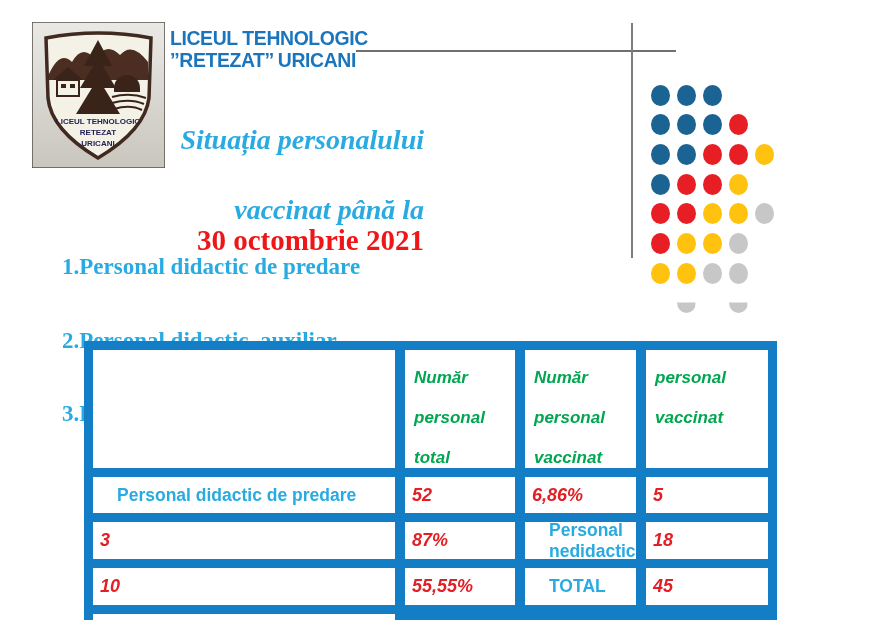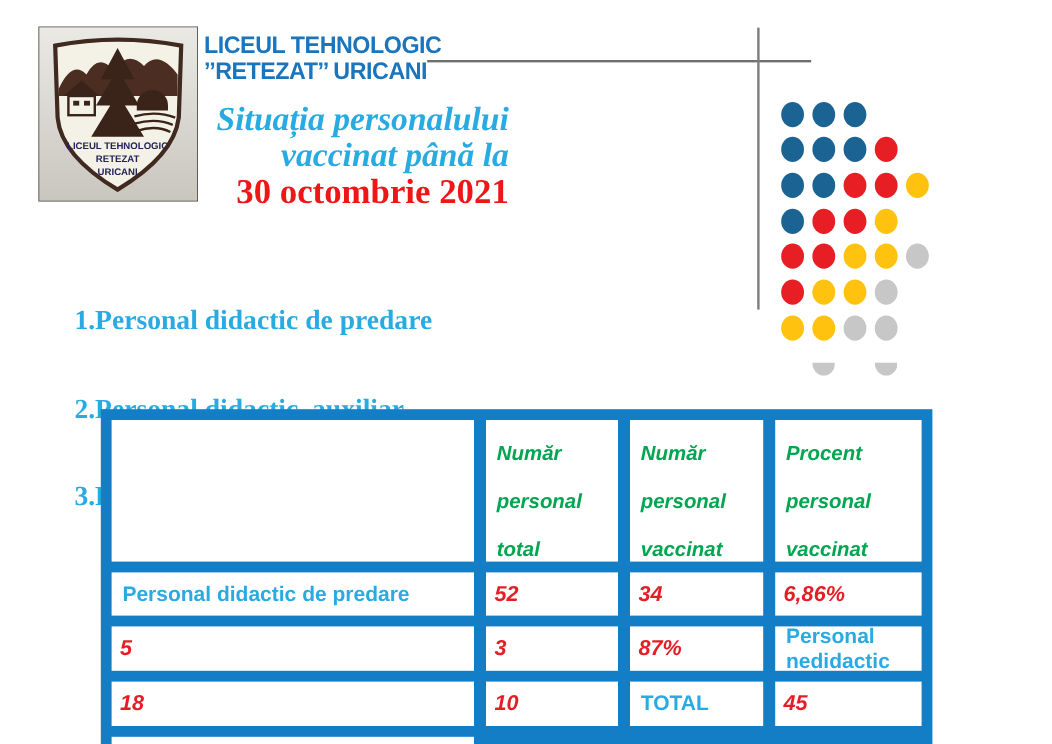--- a/index.html
+++ b/index.html
@@ -18,21 +18,21 @@
   }
   
   .hline{position:absolute;left:356px;top:50px;width:320px;height:2px;background:#6f6f6f;}
   .vline{position:absolute;left:631px;top:23px;width:2px;height:235px;background:#7d7d7d;}
   
   .title{
     position:absolute;left:168px;top:85px;width:256px;text-align:right;
     font-family:"Liberation Serif",serif;font-weight:bold;
     font-size:28px;line-height:30px;white-space:nowrap;
   }
-  .title .blue-line{color:#29abe2;font-style:italic;}
+  .title .blue-line{color:#29abe2;font-style:italic;margin-top:40px;}
   .title .red-line{color:#ee1616;font-size:29px;text-align:right;}
   
   .cat-list{
     position:absolute;left:62px;top:206px;
     font-family:"Liberation Serif",serif;font-weight:bold;
     font-size:23px;line-height:24.5px;color:#29abe2;white-space:pre;
   }
   
   #dots-layer{position:absolute;left:0;top:0;width:877px;height:620px;pointer-events:none;}
   .dot{position:absolute;width:19px;height:21px;border-radius:50%;}
@@ -47,21 +47,21 @@
     gap:9px 10px;
     margin-top:48px;
   }
   .cell{background:#ffffff;overflow:hidden;}
   .cell.head-green{
     color:#00a650;font-style:italic;font-weight:bold;font-size:17px;
     padding:8px 2px 0 9px;line-height:40px;
   }
   .cell.head-green div{height:40px;}
   .cell.label{
-    display:flex;align-items:center;padding-left:9px;
+    display:flex;align-items:center;padding-left:24px;
     color:#29abe2;font-weight:bold;font-size:17.5px;
   }
   .cell.value{
     display:flex;align-items:center;padding-left:7px;
     color:#e31e25;font-weight:bold;font-style:italic;font-size:18px;
   }
 </style>
 </head>
 <body>
 
@@ -151,36 +151,35 @@
       <div>Număr</div>
       <div>personal</div>
       <div>total</div>
     </div>
     <div class="cell head-green">
       <div>Număr</div>
       <div>personal</div>
       <div>vaccinat</div>
     </div>
     <div class="cell head-green">
-      <div>Procent</div>
       <div>personal</div>
       <div>vaccinat</div>
     </div>
 
     <div class="cell label">Personal didactic de predare</div>
     <div class="cell value">52</div>
-    <div class="cell value">34</div>
     <div class="cell value">6,86%</div>
 
     <div class="cell value">5</div>
     <div class="cell value">3</div>
     <div class="cell value">87%</div>
 
     <div class="cell label">Personal nedidactic</div>
     <div class="cell value">18</div>
     <div class="cell value">10</div>
+    <div class="cell value">55,55%</div>
 
     <div class="cell label">TOTAL</div>
     <div class="cell value">45</div>
     <div class="cell value">47</div>
   </div>
 
 </div>
 
 </body></html>

